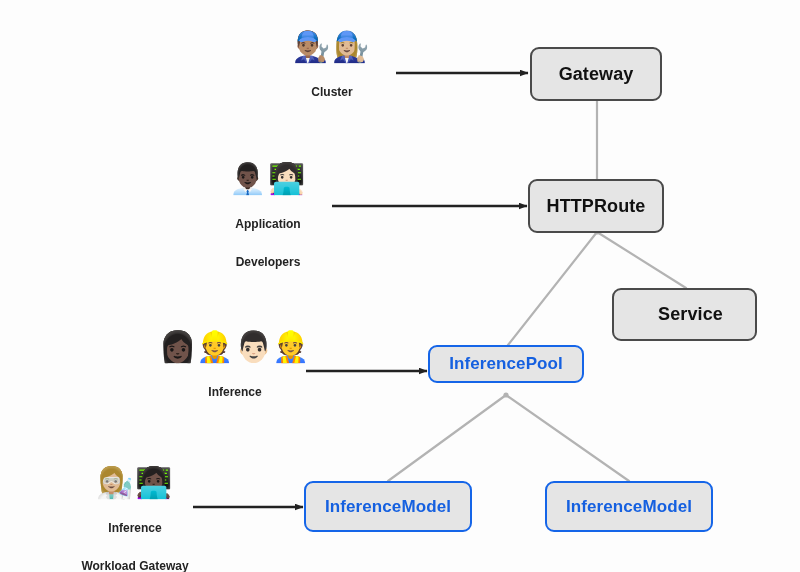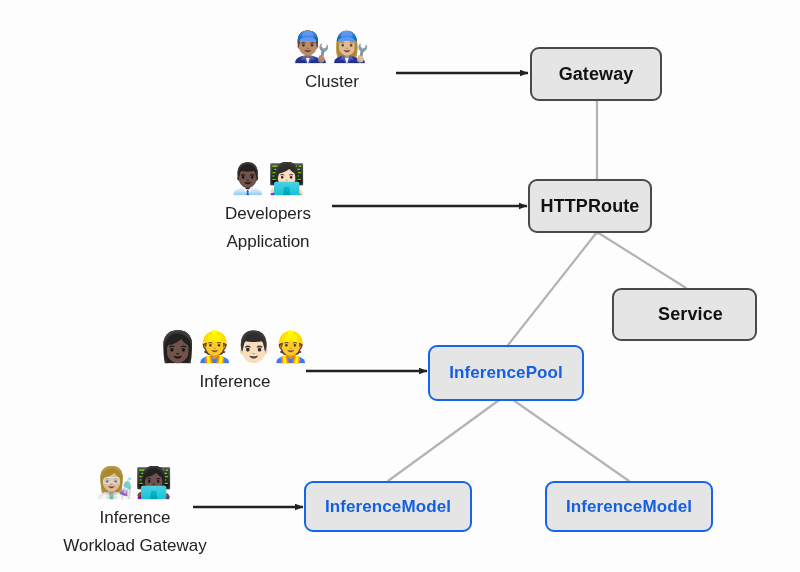--- a/index.html
+++ b/index.html
@@ -33,26 +33,26 @@
     user-select: none;
   }
   .actor .emojis {
     font-family: "DejaVu Sans", sans-serif;
     font-size: 30px;
     line-height: 34px;
     letter-spacing: 1px;
     white-space: nowrap;
   }
   .actor .caption {
-    font-size: 17px;
+    font-size: 12px;
     line-height: 20px;
-    font-weight: 400;
+    font-weight: 700;
     color: #232323;
     white-space: nowrap;
-    margin-top: 8px;
+    margin-top: 18px;
   }
 
   
   .node {
     position: absolute;
     box-sizing: border-box;
     display: flex;
     align-items: center;
     justify-content: center;
     background: #e5e5e5;
@@ -104,48 +104,48 @@
     </g>
   </svg>
 
   <div class="actor" style="left:252px; top:30px; width:160px;">
     <div class="emojis">👨🏽‍🔧👩🏼‍🔧</div>
     <div class="caption">Cluster</div>
   </div>
 
   <div class="actor" style="left:188px; top:162px; width:160px;">
     <div class="emojis">👨🏿‍💼👩🏻‍💻</div>
+    <div class="caption">Application</div>
     <div class="caption">Developers</div>
-    <div class="caption">Application</div>
   </div>
 
   <div class="actor" style="left:150px; top:330px; width:170px;">
     <div class="emojis">👩🏿‍👷👨🏻‍👷</div>
     <div class="caption">Inference</div>
   </div>
 
   <div class="actor" style="left:42px; top:466px; width:186px;">
     <div class="emojis">👩🏼‍🔬👩🏿‍💻</div>
     <div class="caption">Inference</div>
     <div class="caption">Workload Gateway</div>
   </div>
 
   <div class="node dark" style="left:530px; top:47px; width:132px; height:54px;">
     <span>Gateway</span>
   </div>
 
-  <div class="node dark" style="left:528px; top:179px; width:124px; height:54px;">
+  <div class="node dark" style="left:528px; top:179px; width:136px; height:54px;">
     <span>HTTPRoute</span>
   </div>
 
   <div class="node dark" style="left:612px; top:288px; width:145px; height:53px;padding-left:12px;">
     <span>Service</span>
   </div>
 
-  <div class="node blue" style="left:428px; top:345px; width:156px; height:56px;">
+  <div class="node blue" style="left:428px; top:345px; width:156px; height:38px;">
     <span>InferencePool</span>
   </div>
 
   <div class="node blue" style="left:304px; top:481px; width:168px; height:51px;">
     <span>InferenceModel</span>
   </div>
 
   <div class="node blue" style="left:545px; top:481px; width:168px; height:51px;">
     <span>InferenceModel</span>
   </div>

